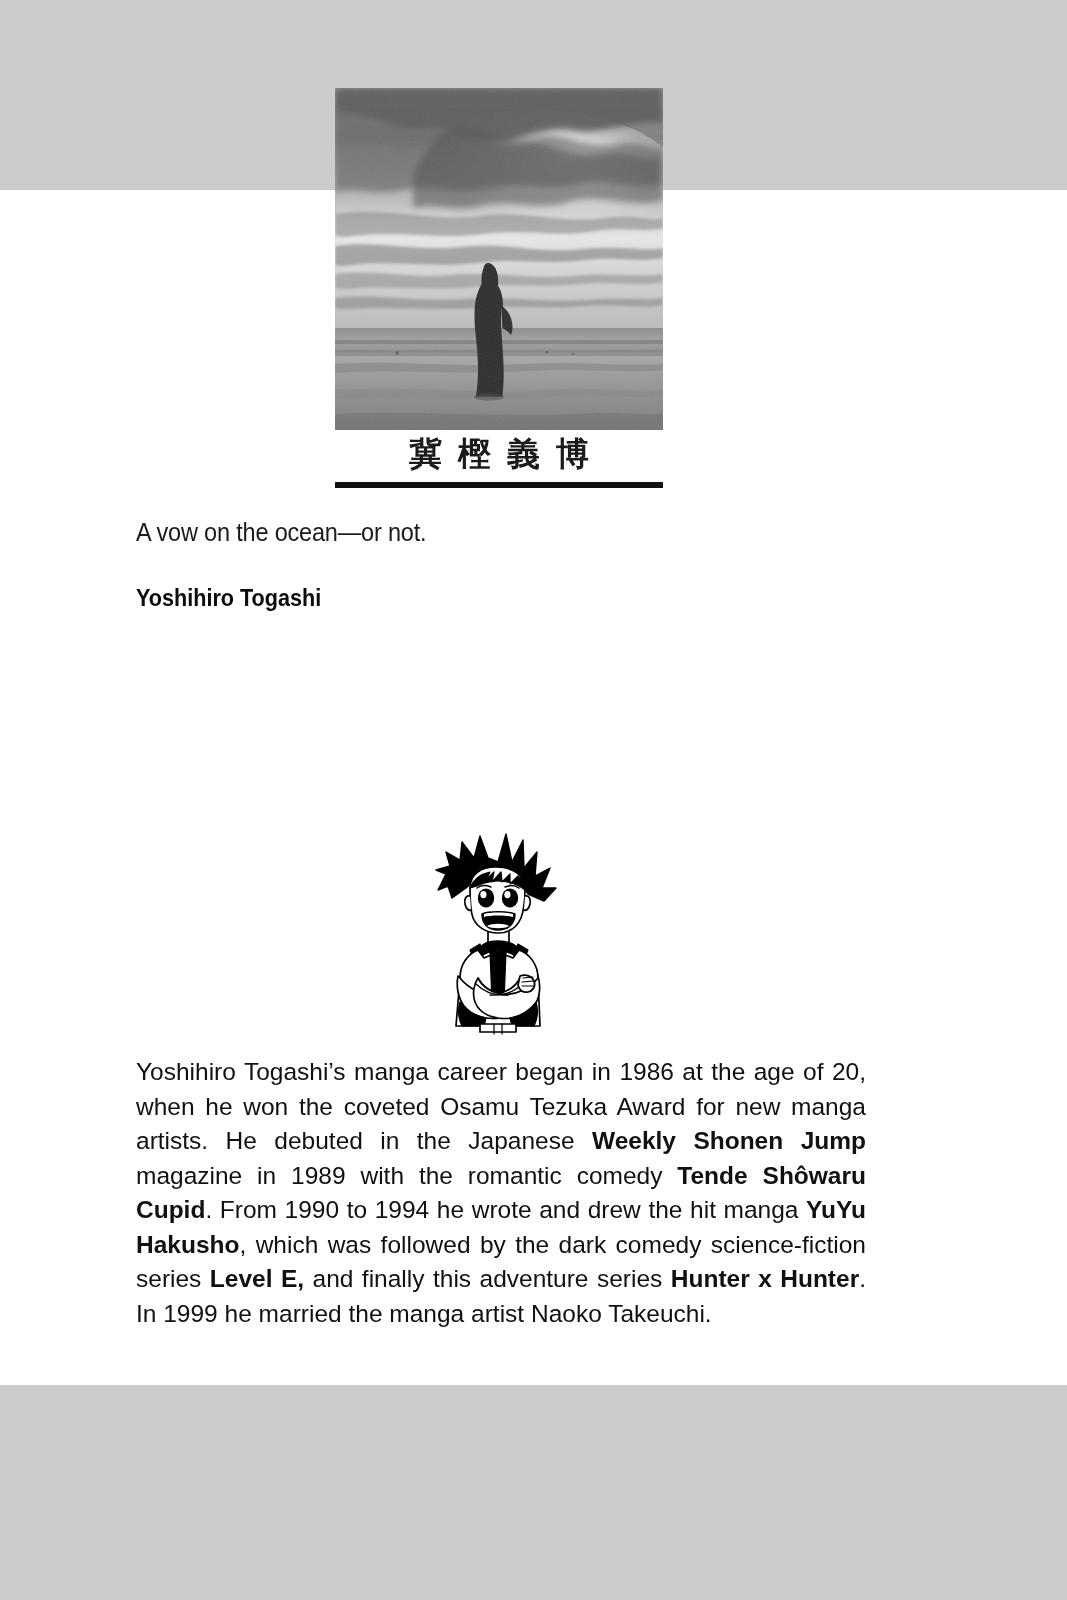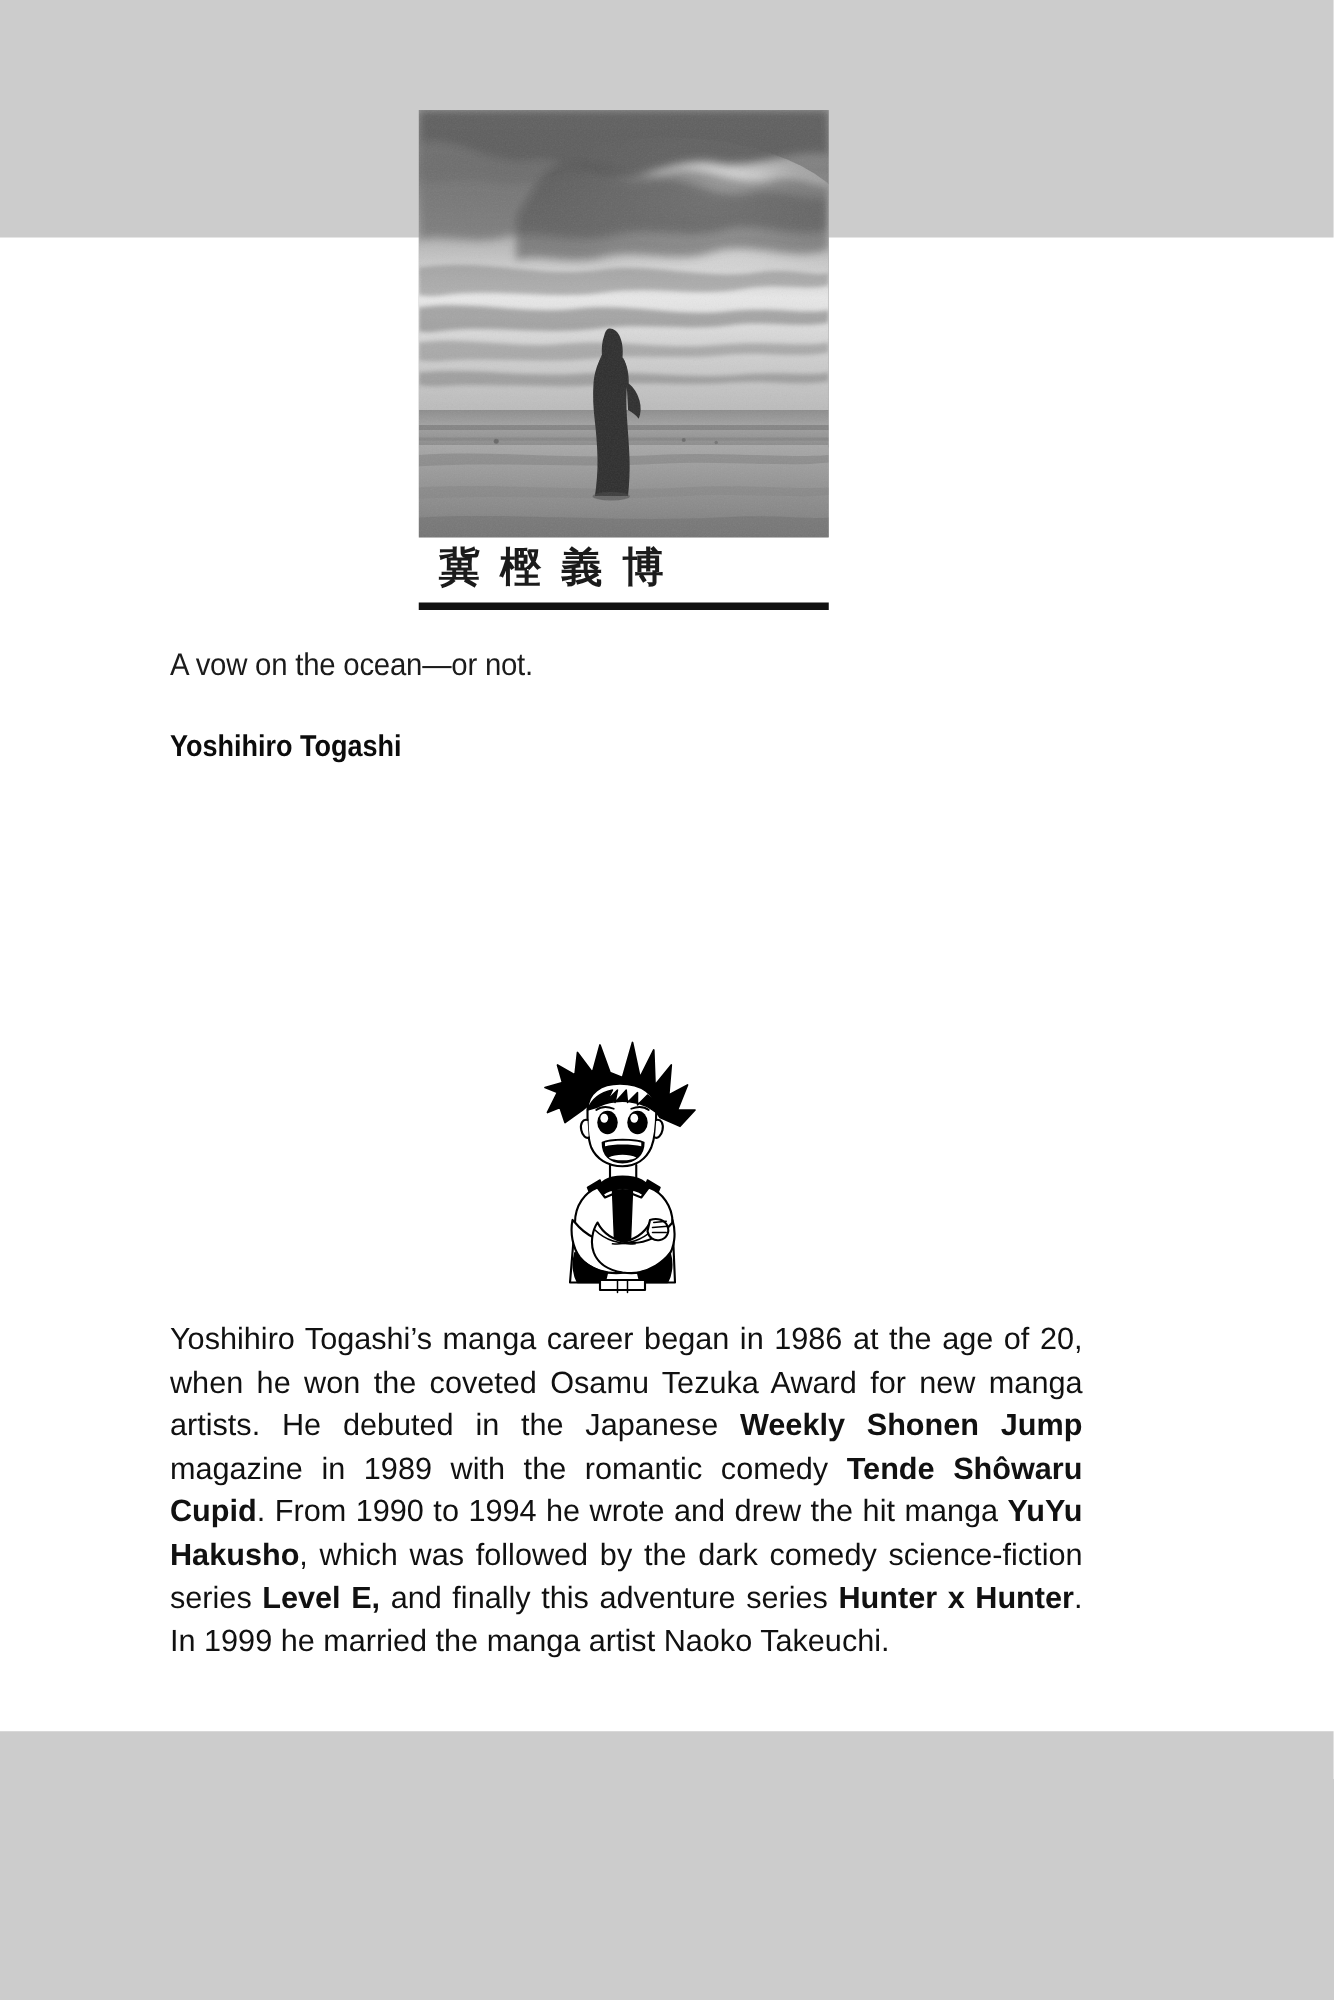--- a/index.html
+++ b/index.html
@@ -41,21 +41,21 @@
     overflow: hidden;
     background: #9a9a9a;
   }
   .photo svg { display: block; width: 100%; height: 100%; }
 
   
   .jp-name {
     position: absolute;
     left: 335px; top: 432px;
     width: 328px;
-    text-align: left;
+    text-align: center;
     font-family: "DejaVu Sans", sans-serif;
     font-size: 33px;
     font-weight: 700;
     letter-spacing: 16px;
     text-indent: 16px;
     color: #1b1b1b;
     line-height: 44px;
     white-space: nowrap;
   }
   .jp-rule {

